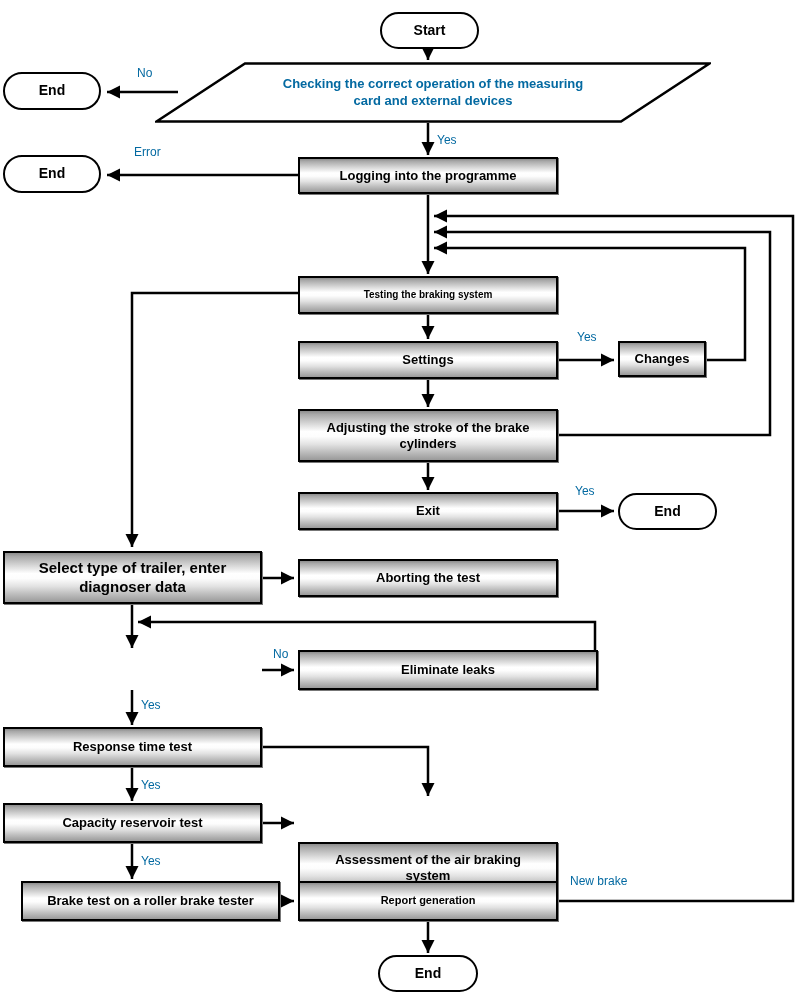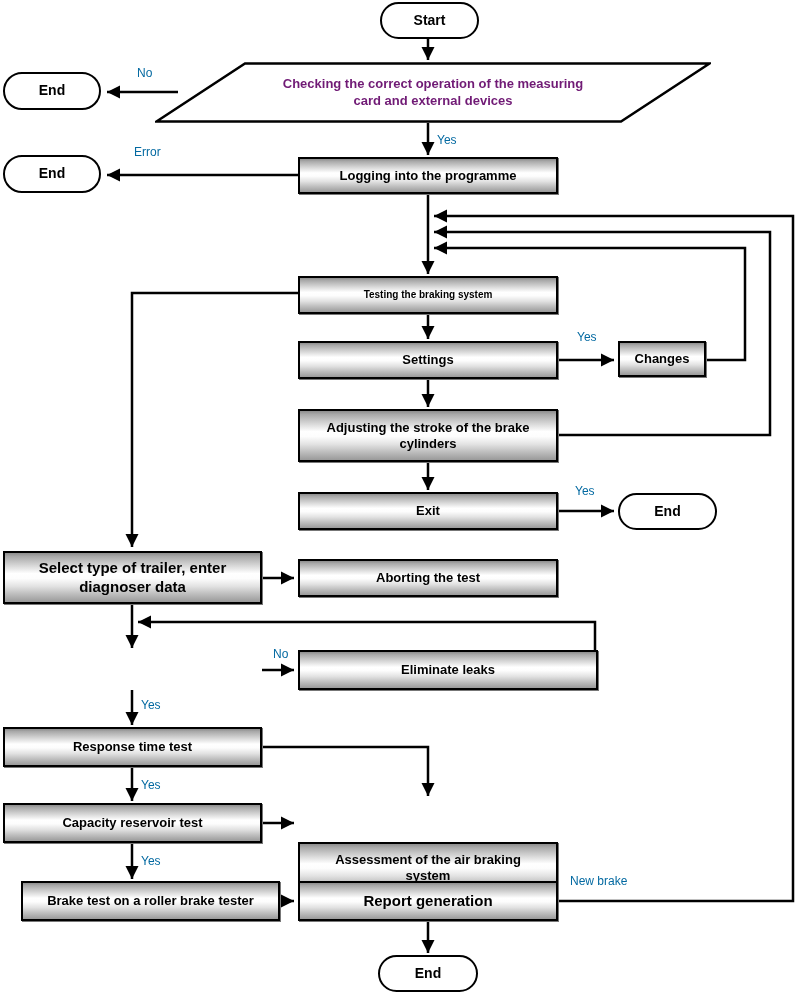--- a/index.html
+++ b/index.html
@@ -75,21 +75,21 @@
     position: absolute;
     left: 0;
     top: 0;
     width: 100%;
     height: 100%;
     display: flex;
     align-items: center;
     justify-content: center;
     text-align: center;
     font-weight: bold;
-    color: #701a75;
+    color: #0369a1;
     line-height: 1.25;
     white-space: pre-line;
   }
   .edge-label {
     position: absolute;
     font-weight: normal;
     color: #0369a1;
     white-space: nowrap;
     z-index: 4;
   }
@@ -145,21 +145,21 @@
       <polygon points="132,879 125.5,866 138.5,866" fill="#000000"></polygon>
       <polyline points="428,849 428,879" fill="none" stroke="#000000" stroke-width="2.5" stroke-linejoin="miter"></polyline>
       <polygon points="428,879 421.5,866 434.5,866" fill="#000000"></polygon>
       <polyline points="262,901 294,901" fill="none" stroke="#000000" stroke-width="2.5" stroke-linejoin="miter"></polyline>
       <polygon points="294,901 281,907.5 281,894.5" fill="#000000"></polygon>
       <polyline points="428,921 428,953" fill="none" stroke="#000000" stroke-width="2.5" stroke-linejoin="miter"></polyline>
       <polygon points="428,953 421.5,940 434.5,940" fill="#000000"></polygon>
       <polyline points="558,901 793,901 793,216 434,216" fill="none" stroke="#000000" stroke-width="2.5" stroke-linejoin="miter"></polyline>
       <polygon points="434,216 447,209.5 447,222.5" fill="#000000"></polygon>
     </svg>
-<div class="node term" style="left: 380px; top: 2px; width: 99px; height: 37px; font-size: 14px;">
+<div class="node term" style="left: 380px; top: 12px; width: 99px; height: 37px; font-size: 14px;">
       <span class="node-label">Start</span>
     </div>
     <div class="io-wrap" style="left: 155px; top: 62px; width: 556px; height: 61px;">
       <svg width="556" height="61" viewBox="0 0 556 61">
         <polygon points="90,1.5 554.5,1.5 466,59.5 1.5,59.5" fill="#ffffff" stroke="#000000" stroke-width="2.5"></polygon>
       </svg>
       <div class="io-label" style="font-size: 13px;">Checking the correct operation of the measuring
 card and external devices</div>
     </div>
     <div class="node term" style="left: 3px; top: 72px; width: 98px; height: 38px; font-size: 14px;">
@@ -206,21 +206,21 @@
     <div class="node proc" style="left: 3px; top: 803px; width: 259px; height: 40px; font-size: 13px;">
       <span class="node-label">Capacity reservoir test</span>
     </div>
     <div class="node proc" style="left: 298px; top: 798px; width: 260px; height: 51px; font-size: 13px; margin-top: 44px;">
       <span class="node-label">Assessment of the air braking
 system</span>
     </div>
     <div class="node proc" style="left: 21px; top: 881px; width: 259px; height: 40px; font-size: 13px;">
       <span class="node-label">Brake test on a roller brake tester</span>
     </div>
-    <div class="node proc" style="left: 298px; top: 881px; width: 260px; height: 40px; font-size: 15px;">
+    <div class="node proc" style="left: 298px; top: 881px; width: 260px; height: 40px; font-size: 11px;">
       <span class="node-label">Report generation</span>
     </div>
     <div class="node term" style="left: 378px; top: 955px; width: 100px; height: 37px; font-size: 14px;">
       <span class="node-label">End</span>
     </div>
     <div class="edge-label" style="left: 137px; top: 66px; font-size: 12px;">No</div>
     <div class="edge-label" style="left: 437px; top: 133px; font-size: 12px;">Yes</div>
     <div class="edge-label" style="left: 134px; top: 145px; font-size: 12px;">Error</div>
     <div class="edge-label" style="left: 577px; top: 330px; font-size: 12px;">Yes</div>
     <div class="edge-label" style="left: 575px; top: 484px; font-size: 12px;">Yes</div>

